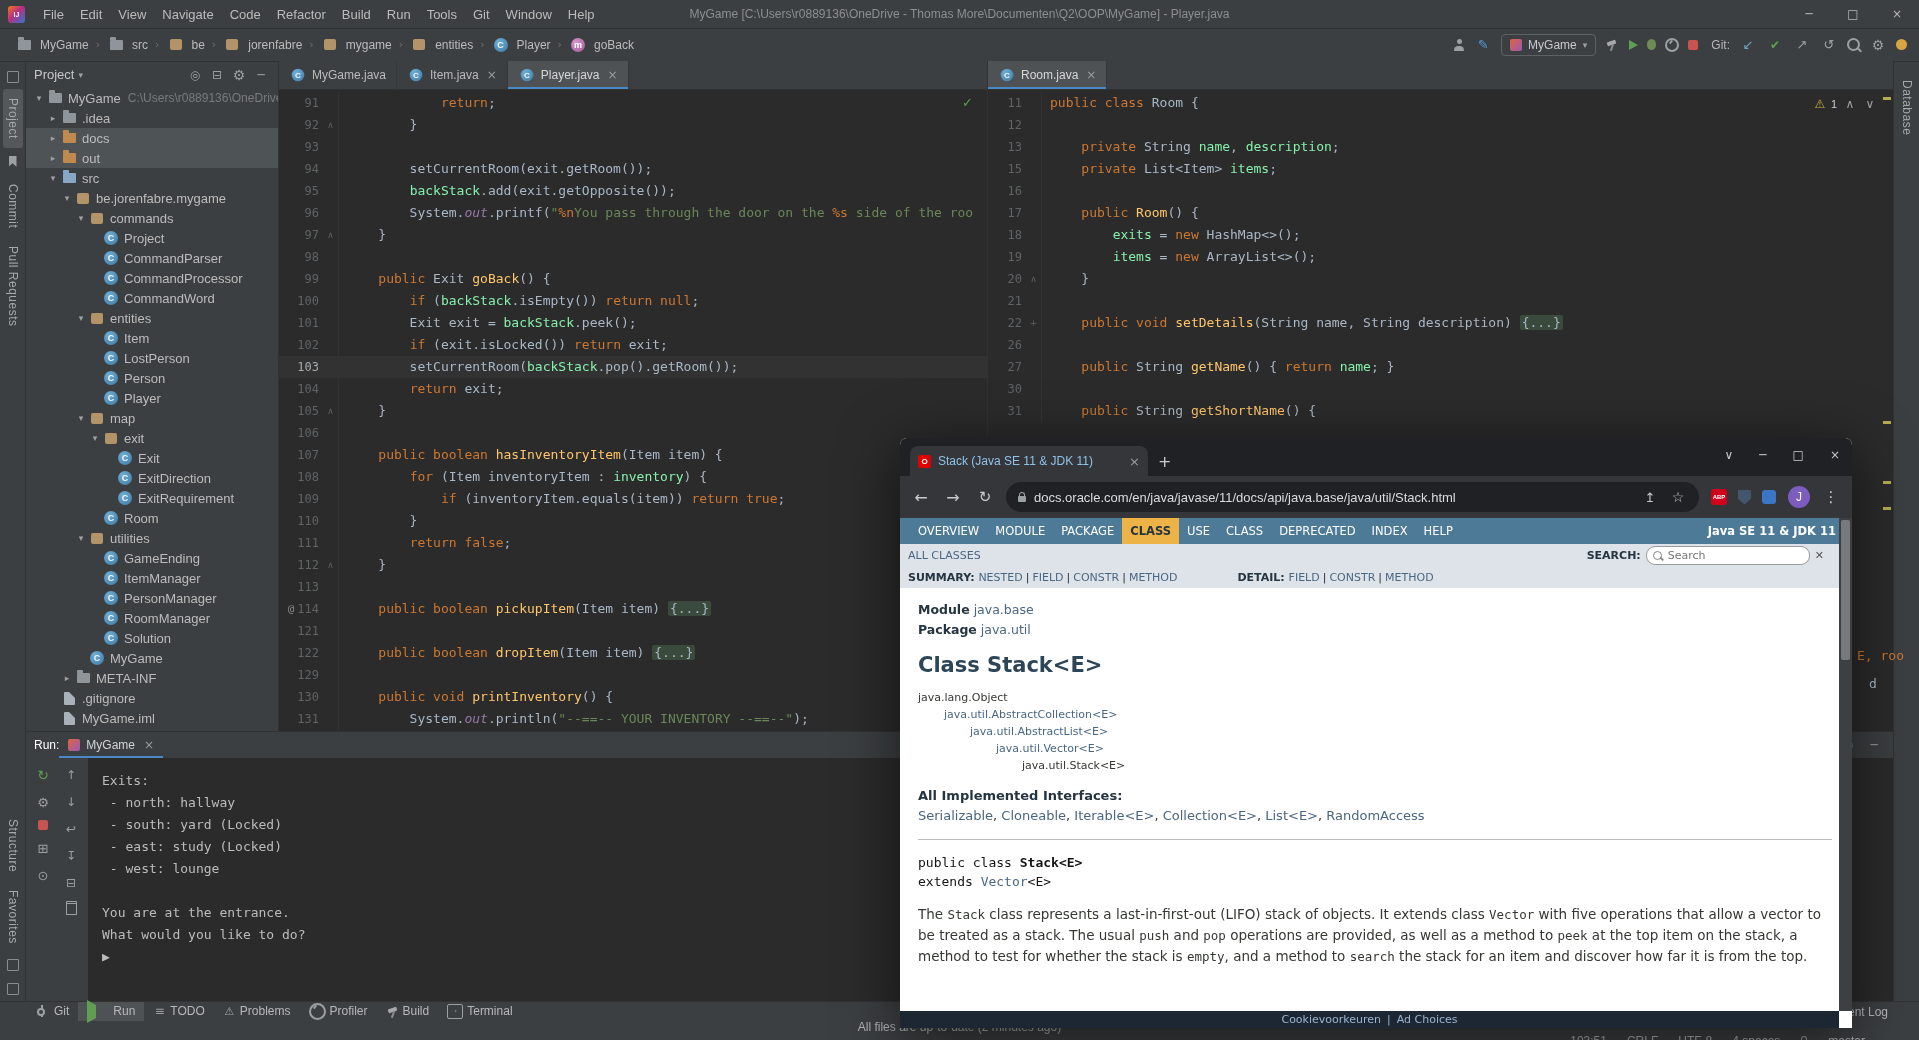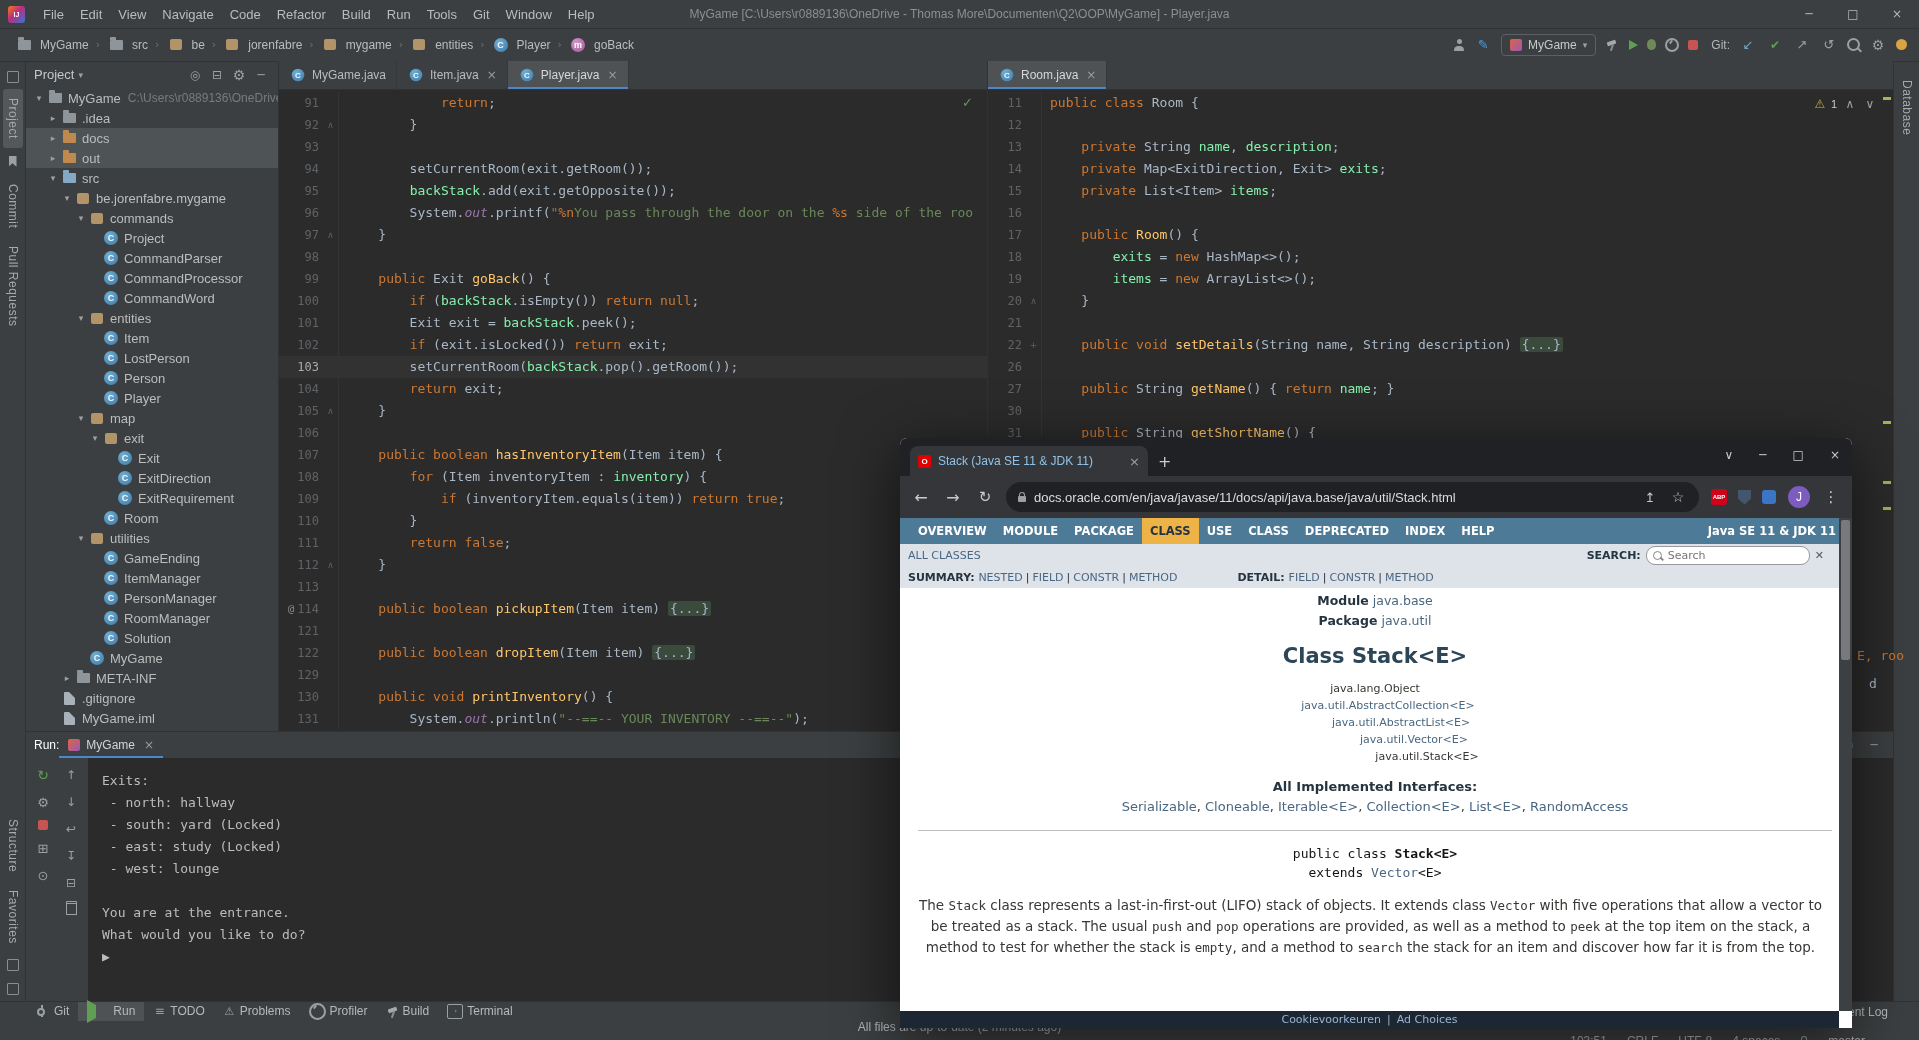--- a/index.html
+++ b/index.html
@@ -156,36 +156,36 @@
   .b-ctl{color:#c8cacd;font-size:12px;font-family:"DejaVu Sans",sans-serif;}
   .b-toolbar{height:42px;background:#35363a;display:flex;align-items:center;padding:0 12px;gap:12px;}
   .urlbar{flex:1;height:30px;background:#202124;border-radius:15px;display:flex;align-items:center;
           padding:0 12px;gap:8px;color:#dadce0;font-size:13px;overflow:hidden;white-space:nowrap;}
   .url-text{flex:1;overflow:hidden;text-overflow:ellipsis;}
   .avatar{width:22px;height:22px;border-radius:50%;background:#7c5cbf;color:#fff;font-size:12px;
           display:flex;align-items:center;justify-content:center;flex:none;}
   .b-page{position:absolute;top:80px;left:0;right:0;bottom:0;background:#fff;overflow:hidden;
           font-family:"DejaVu Sans","Liberation Sans",sans-serif;color:#353833;}
   .o-nav{height:26px;background:#4d7a97;display:flex;align-items:center;padding-left:10px;font-size:11.5px;color:#fff;}
-  .o-nav-item{padding:0 8px;line-height:26px;font-weight:bold;}
+  .o-nav-item{padding:0 8px;line-height:26px;}
   .o-nav-item.active{background:#edb347;color:#253441;font-weight:bold;}
   .o-nav-right{margin-left:auto;margin-right:16px;font-weight:bold;}
   .o-sub{background:#dee3e9;color:#253441;font-size:11px;}
   .o-sub-row{height:22px;display:flex;align-items:center;padding:0 8px;}
   .o-link{color:#4a6782;text-decoration:none;}
   .o-label{font-weight:bold;color:#253441;}
   .o-sep{color:#253441;padding:0 3px;}
   .o-search{margin-left:auto;display:flex;align-items:center;gap:5px;margin-right:20px;}
   .o-search-box{width:150px;height:17px;background:#fff;border:1px solid #999;border-radius:9px;
                 display:flex;align-items:center;padding:0 6px;gap:4px;color:#777;font-size:11px;}
   .o-search-box input{border:none;outline:none;width:110px;font-size:11px;color:#444;background:transparent;font-family:inherit;}
   .o-mag{width:7px;height:7px;border:1.5px solid #888;border-radius:50%;position:relative;flex:none;}
   .o-mag::after{content:"";position:absolute;width:4px;height:1.5px;background:#888;right:-3px;bottom:-1px;transform:rotate(45deg);}
   .o-reset{color:#555;font-size:11px;font-family:"DejaVu Sans",sans-serif;}
-  .o-content{padding:5px 20px 0 18px;text-align:center;}
+  .o-content{padding:14px 20px 0 18px;}
   .o-module{font-size:12.5px;margin-bottom:5px;}
   .o-title{font-size:21px;font-weight:bold;color:#2c4557;margin:16px 0 12px;}
   .o-inherit{font-size:11px;line-height:17px;}
   .o-impl-label{font-weight:bold;font-size:13px;margin-top:14px;color:#253441;}
   .o-impl{font-size:13px;margin-top:5px;}
   .o-hr{border:none;border-top:1px solid #bcbcbc;margin:16px 0 13px;}
   .o-sig{font-family:"DejaVu Sans Mono","Liberation Mono",monospace;font-size:13px;line-height:19px;color:#141414;}
   .o-para{font-size:13.5px;line-height:20px;margin-top:13px;max-width:905px;}
   .o-para code{font-family:"DejaVu Sans Mono","Liberation Mono",monospace;font-size:12.5px;}
   .b-scroll{position:absolute;right:0;top:0;width:13px;bottom:17px;background:#3c4043;}
@@ -824,27 +824,20 @@
             </div>
             <div class="cline">
               <span class="gut" style="width: 34px;">
                 <span class="gnum">13</span>
               </span>
               <span class="gfoldcol"></span>
               <span class="ctxt"><span class="tk-t">    </span><span class="tk-k">private</span><span class="tk-t"> String </span><span class="tk-f">name</span><span class="tk-t">, </span><span class="tk-f">description</span><span class="tk-t">;</span></span>
             </div>
             <div class="cline">
               <span class="gut" style="width: 34px;">
-                <span class="gnum">14</span>
-              </span>
-              <span class="gfoldcol"></span>
-              <span class="ctxt"><span class="tk-t">    </span><span class="tk-k">private</span><span class="tk-t"> Map&lt;ExitDirection, Exit&gt; </span><span class="tk-f">exits</span><span class="tk-t">;</span></span>
-            </div>
-            <div class="cline">
-              <span class="gut" style="width: 34px;">
                 <span class="gnum">15</span>
               </span>
               <span class="gfoldcol"></span>
               <span class="ctxt"><span class="tk-t">    </span><span class="tk-k">private</span><span class="tk-t"> List&lt;Item&gt; </span><span class="tk-f">items</span><span class="tk-t">;</span></span>
             </div>
             <div class="cline">
               <span class="gut" style="width: 34px;">
                 <span class="gnum">16</span>
               </span>
               <span class="gfoldcol"></span>

